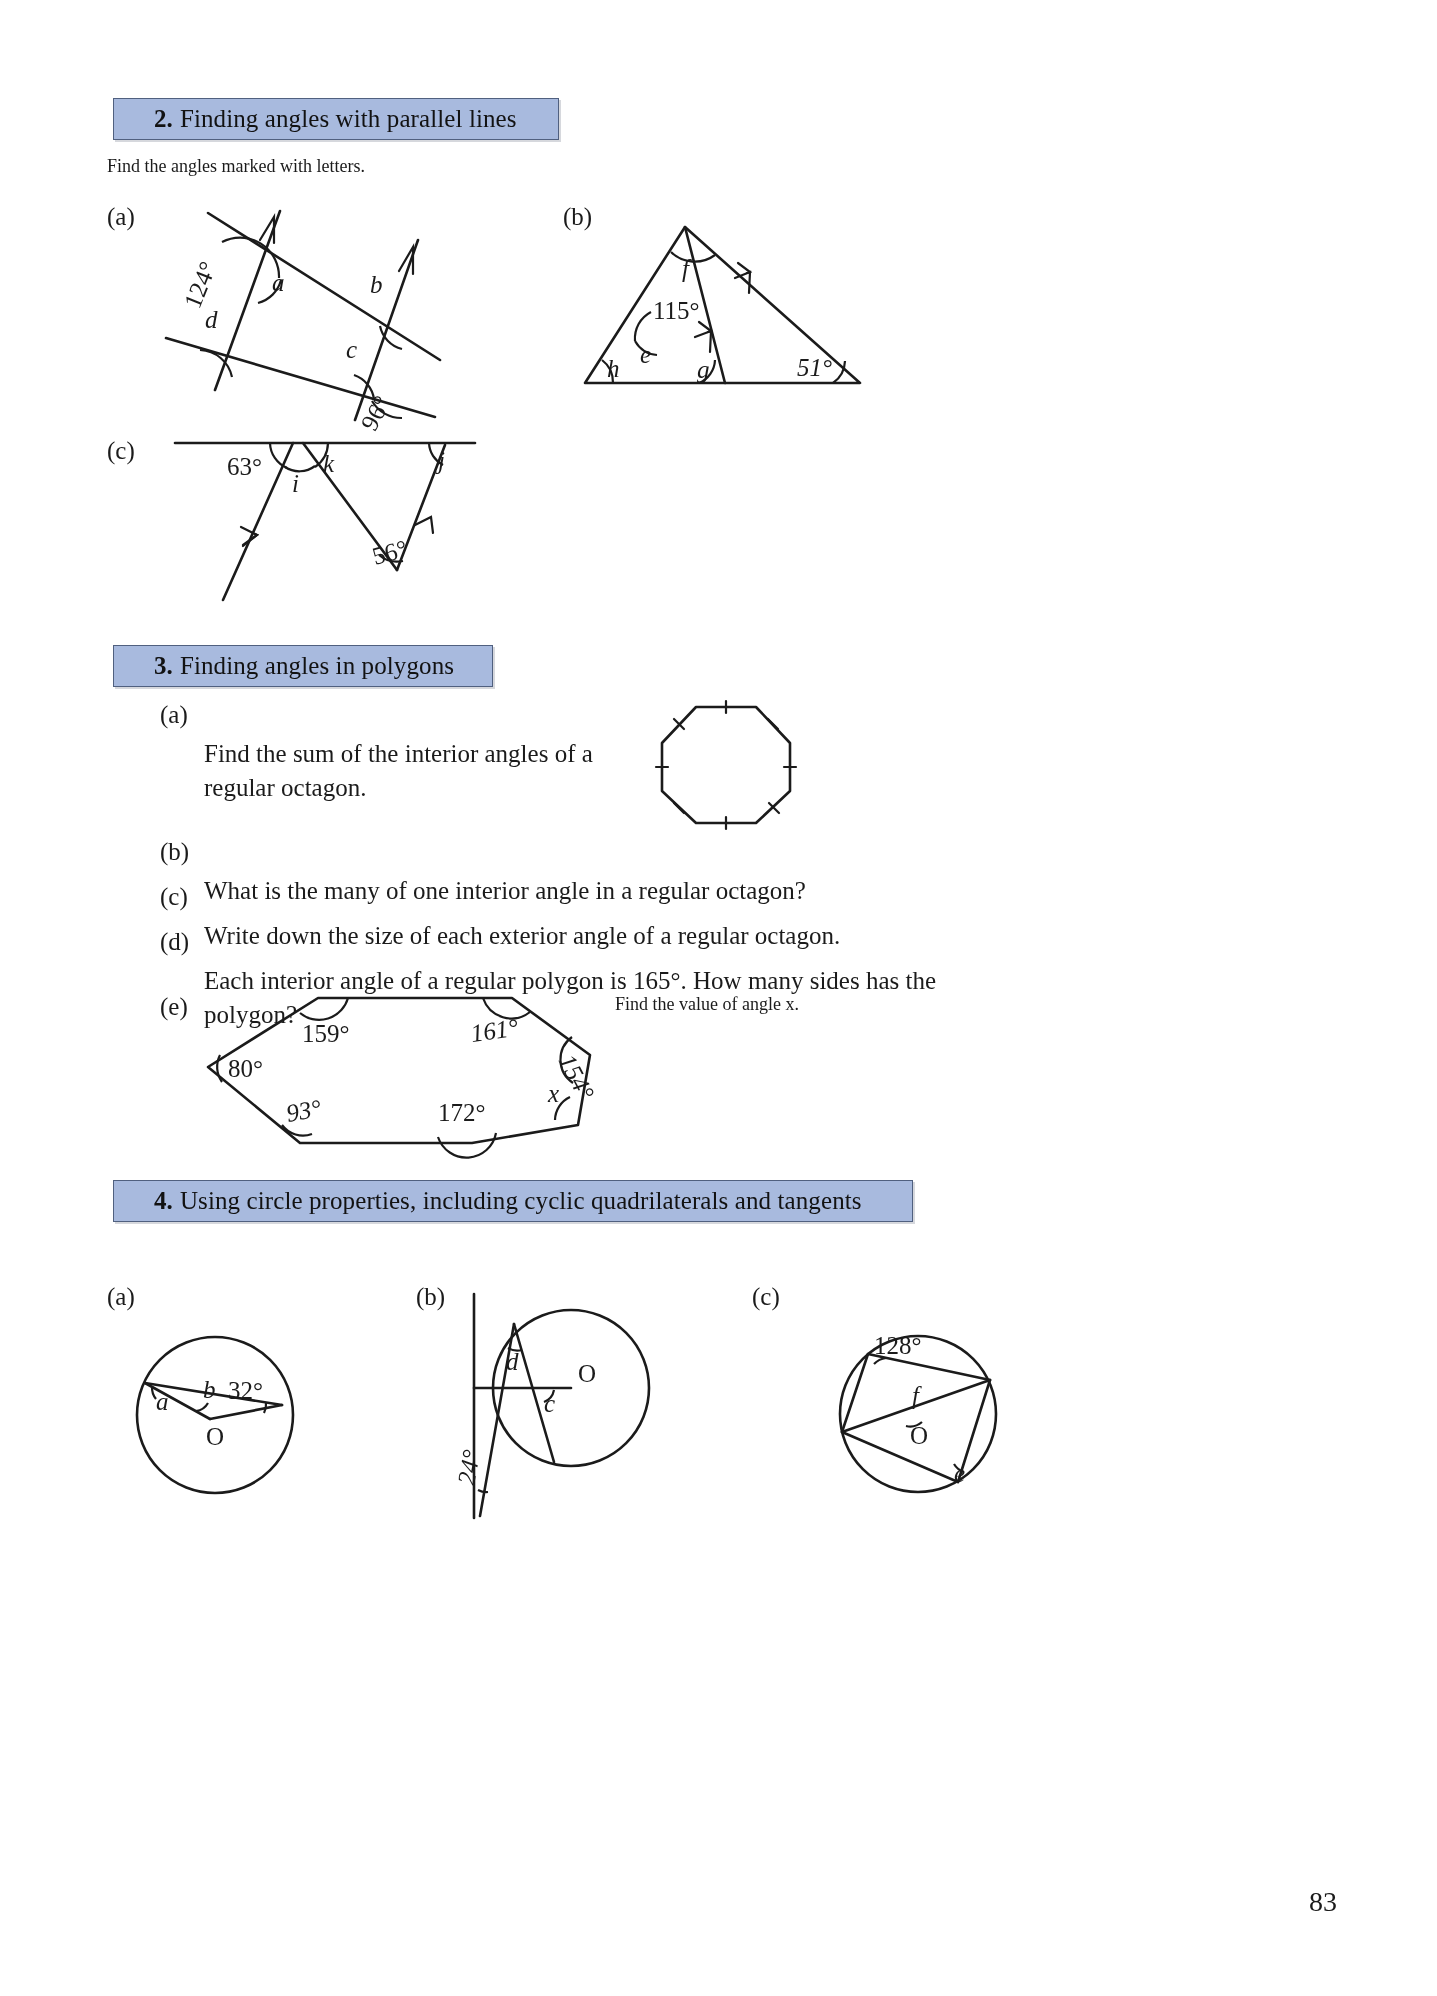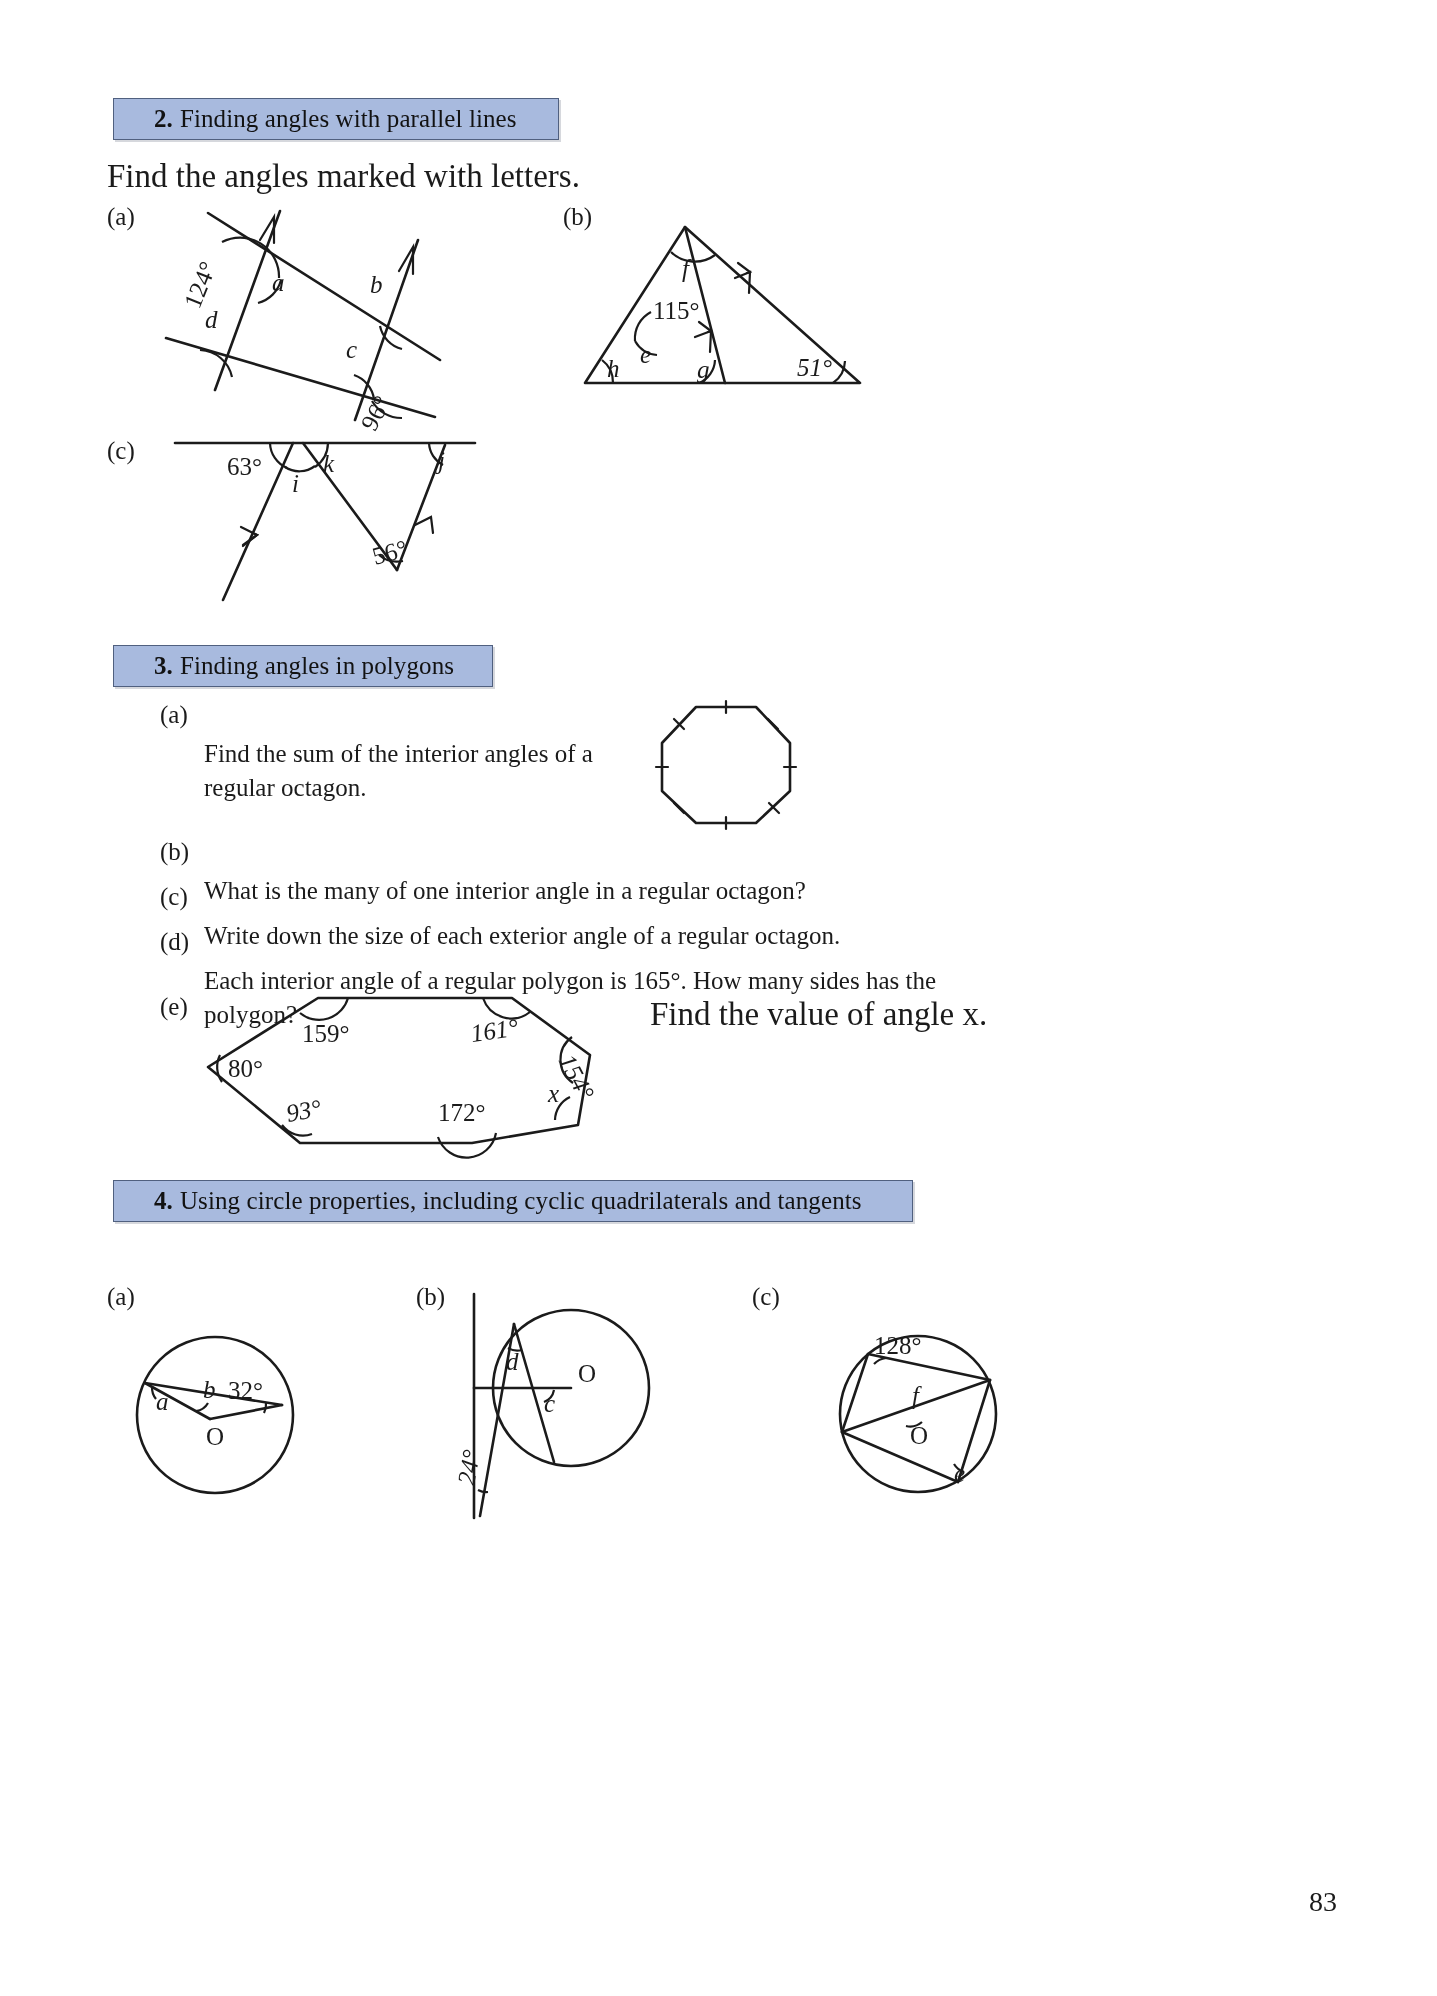--- a/index.html
+++ b/index.html
@@ -27,21 +27,21 @@
     padding-left: 40px;
     font-size: 25px;
     letter-spacing: 0.1px;
     color: #121212;
     box-shadow: 2px 2px 0 rgba(90,100,120,0.25);
   }
   .section-bar b { font-weight: bold; margin-right: 7px; }
 
   .body-text {
     position: absolute;
-    font-size: 33px;
+    font-size: 18px;
     line-height: 1.32;
     color: #1b1b1b;
   }
   .italic { }
   .qlabel {
     position: absolute;
     font-size: 25px;
   }
   .qitem {
     position: absolute;
@@ -282,21 +282,21 @@
       <text class="num" x="28" y="92">80°</text>
       <text class="num" x="102" y="57">159°</text>
       <text class="num" x="272" y="57" transform="rotate(-8 272 57)" style="font-style:italic;">161°</text>
       <text class="num" x="358" y="75" transform="rotate(62 358 75)" style="font-style:italic;">154°</text>
       <text class="lbl" x="348" y="117">x</text>
       <text class="num" x="88" y="137" transform="rotate(-10 88 137)" style="font-style:italic;">93°</text>
       <text class="num" x="238" y="136">172°</text>
     </svg>
   </div>
 
-  <div class="body-text" style="left:650px; top:993px;"><span>Find the value of angle </span><span class="italic">x</span><span>.</span></div>
+  <div class="body-text" style="left:615px; top:993px;"><span>Find the value of angle </span><span class="italic">x</span><span>.</span></div>
 
   <div class="section-bar" style="left:113px; top:1180px; width:800px; height:42px;">
     <b>4.</b>
     <span>Using circle properties, including cyclic quadrilaterals and tangents</span>
   </div>
 
 
   <div class="qlabel" style="left:107px; top:1283px;">(a)</div>
   <div class="qlabel" style="left:416px; top:1283px;">(b)</div>
   <div class="qlabel" style="left:752px; top:1283px;">(c)</div>

